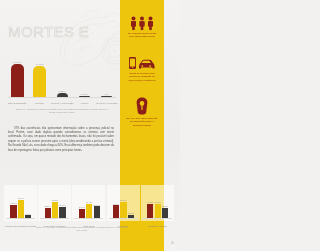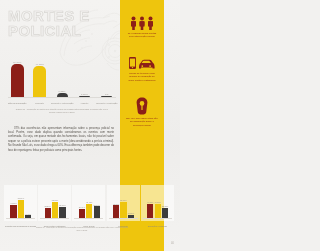--- a/index.html
+++ b/index.html
@@ -10,23 +10,23 @@
     position:relative;
   }
   #page{
     position:absolute;inset:0;
     background:linear-gradient(180deg,#f4f3f1 0%,#eeedeb 55%,#f3f2f0 100%);
   }
   
   .art{position:absolute;left:52px;top:-4px;width:78px;height:76px;opacity:.5;}
   
   #title{
-    position:absolute;left:8px;top:8px;width:110px;
+    position:absolute;left:8px;top:24px;width:110px;
     line-height:1.02;
-    font-weight:bold;letter-spacing:.4px;
+    font-weight:normal;letter-spacing:.4px;
   }
   #title .ln{
     display:block;
     font-size:15px;
     color:transparent;
     -webkit-text-stroke:0.7px #d8d6d2;
     text-transform:uppercase;
   }
   
   #mainchart{position:absolute;left:6px;top:62px;width:112px;height:46px;}
@@ -117,21 +117,20 @@
         <circle cx="57" cy="61" r="1"></circle>
       <circle cx="69" cy="49" r="1"></circle>
       <circle cx="34" cy="45" r=".9"></circle>
         <circle cx="30" cy="52" r=".9"></circle>
       <circle cx="40" cy="38" r=".9"></circle>
     </g>
   </svg>
 
   <div id="title">
     <span class="ln">MORTES E</span>
-    <span class="ln">POLICIAL</span>
   </div>
 
   <div id="mainchart">
     <div class="mc-base"></div>
     <div class="mc-plot" id="mc-plot">
         <div class="mbar" style="left: 4.7px; width: 13px; height: 32.998px; background: rgb(140, 31, 24);"></div>
         <div class="mbar" style="left: 27.1px; width: 13px; height: 30.856px; background: rgb(238, 197, 13);"></div>
         <div class="mbar" style="left: 50.5px; width: 11px; height: 4.375px; background: rgb(60, 60, 60);"></div>
         <div class="mbar" style="left: 72.9px; width: 11px; height: 1.225px; background: rgb(60, 60, 60);"></div>
         <div class="mbar" style="left: 95.3px; width: 11px; height: 1.1px; background: rgb(60, 60, 60);"></div>

